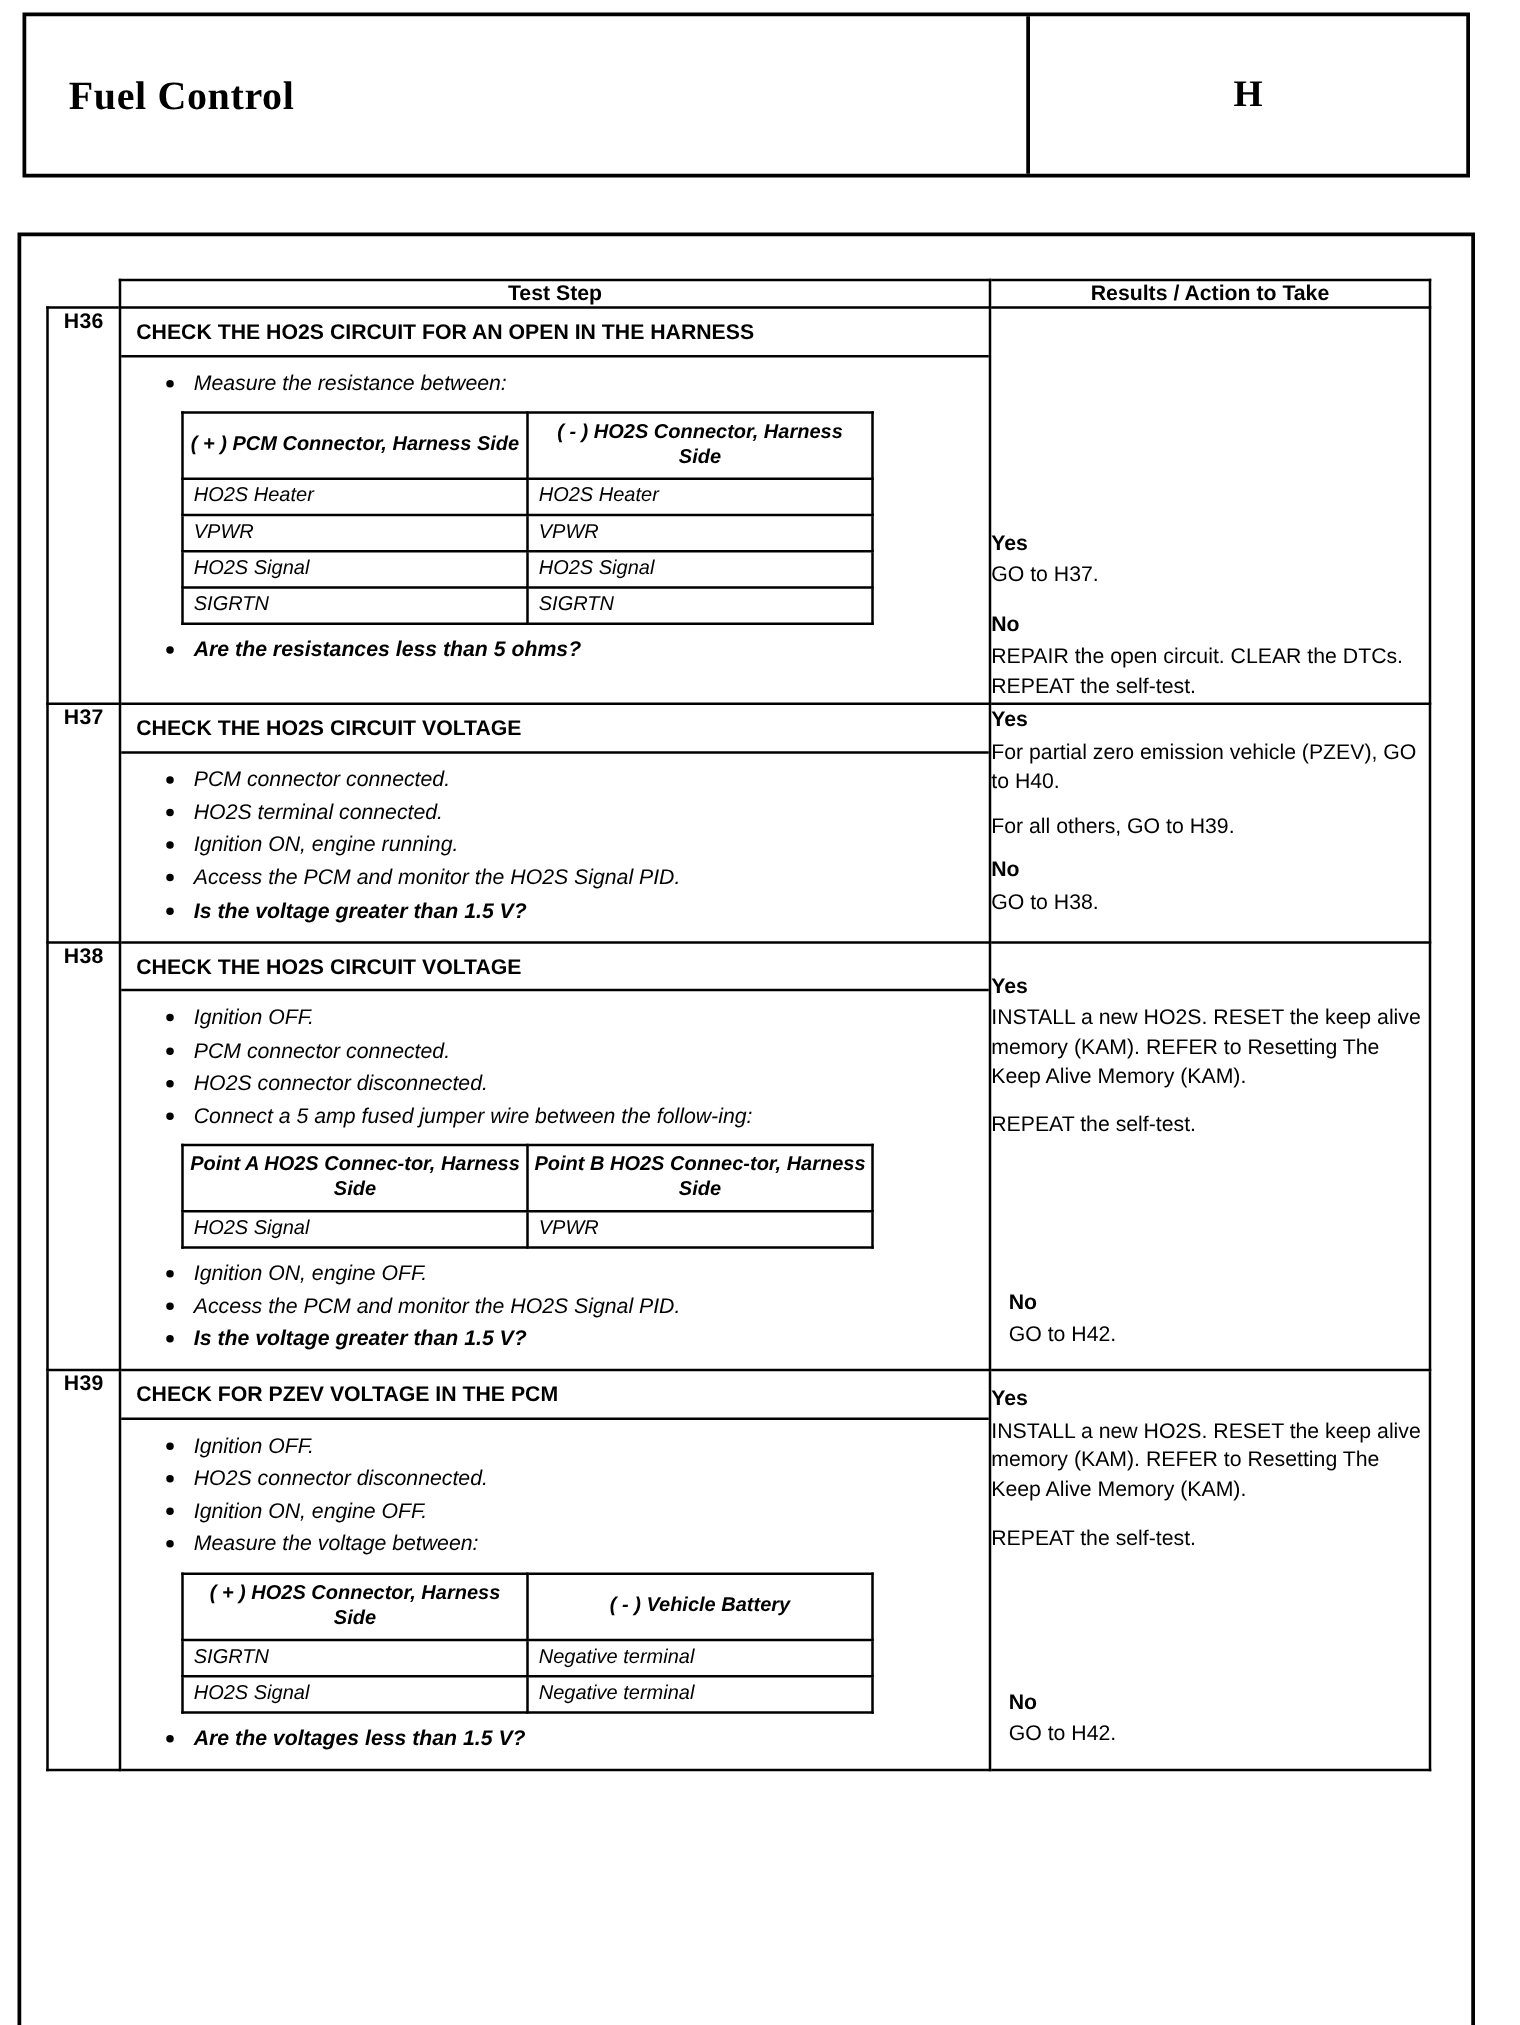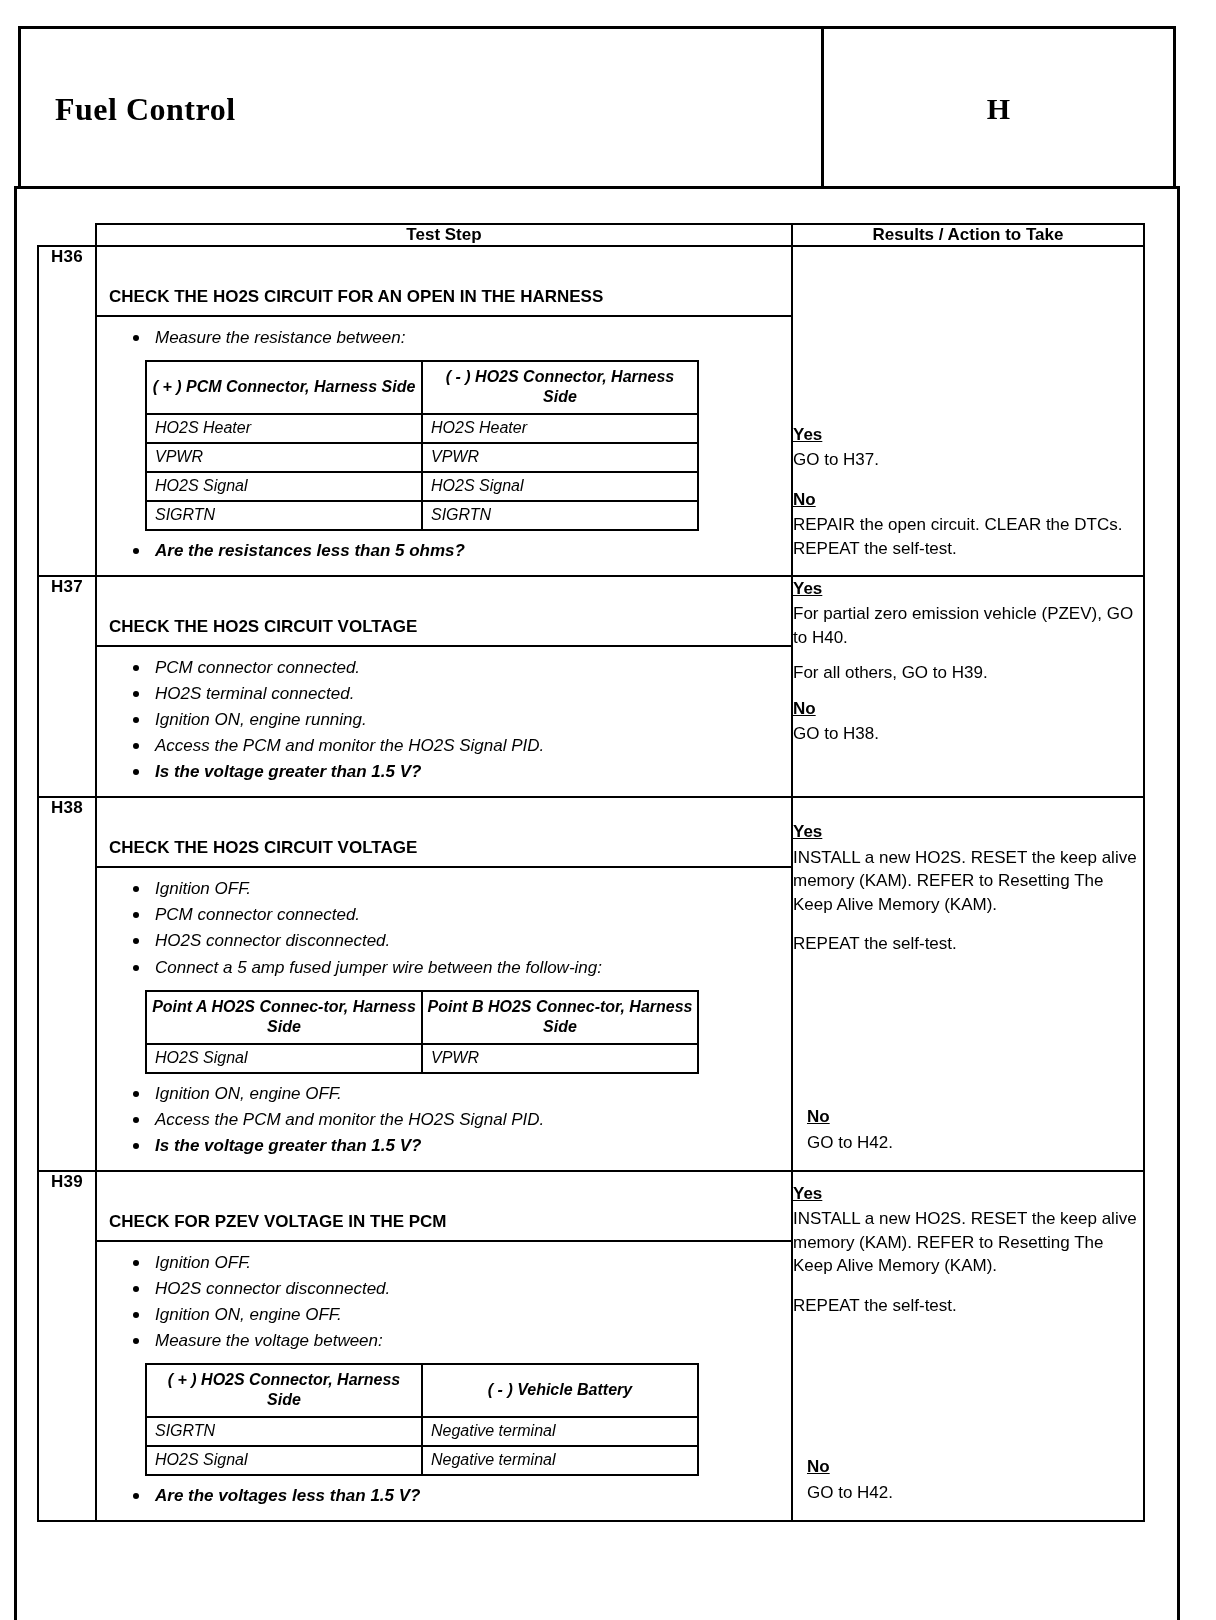--- a/index.html
+++ b/index.html
@@ -13,23 +13,23 @@
     font-family: "Liberation Sans", sans-serif;
     color: #000;
     position: relative;
     overflow: hidden;
   }
 
   
   .header {
     position: absolute;
     left: 18px;
-    top: 26px;
+    top: 10px;
     width: 1158px;
-    height: 166px;
+    height: 132px;
     border: 3px solid #000;
     box-sizing: border-box;
     display: flex;
   }
   .header-title {
     flex: 0 0 800px;
     display: flex;
     align-items: center;
     padding-left: 34px;
     box-sizing: border-box;
@@ -97,21 +97,20 @@
     margin-left: 35px;
   }
 
   .step-cell { padding: 0; }
   .step-title {
     font-weight: bold;
     font-size: 17px;
     padding: 8px 10px 7px 12px;
     border-bottom: 2px solid #000;
     line-height: 1.28;
-    margin-top: 31px;
   }
   .step-body {
     padding: 9px 10px 10px 12px;
     font-style: italic;
   }
 
   ul.bullets {
     list-style: none;
     margin: 0;
     padding: 0;
@@ -158,21 +157,21 @@
   .inner-table .c2 { width: 276px; }
 
   
   .res-cell {
     padding: 14px 12px 10px 14px;
     font-size: 17px;
     line-height: 1.38;
     position: relative;
   }
   .res-cell p { margin: 0 0 2px 0; }
-  .res-label { font-weight: bold; margin: 0; text-decoration: underline; }
+  .res-label { font-weight: bold; margin: 0; }
   .res-gap { height: 14px; }
 
   .res-block-bottom {
     position: absolute;
     left: 14px;
     bottom: 14px;
   }
 </style>
 </head>
 <body>

